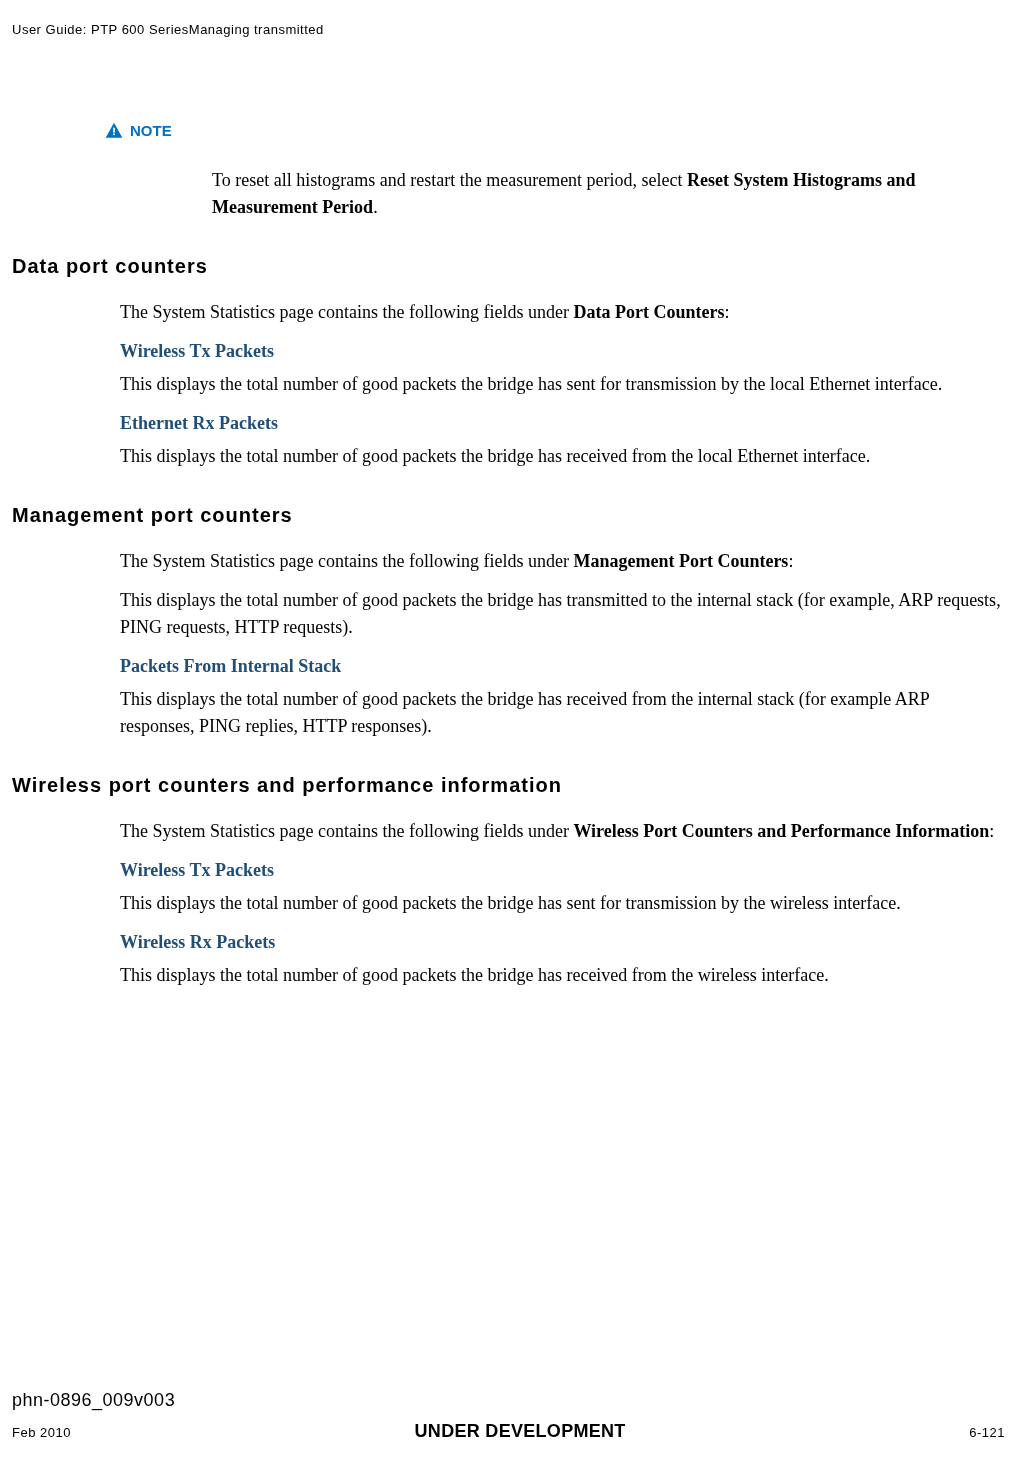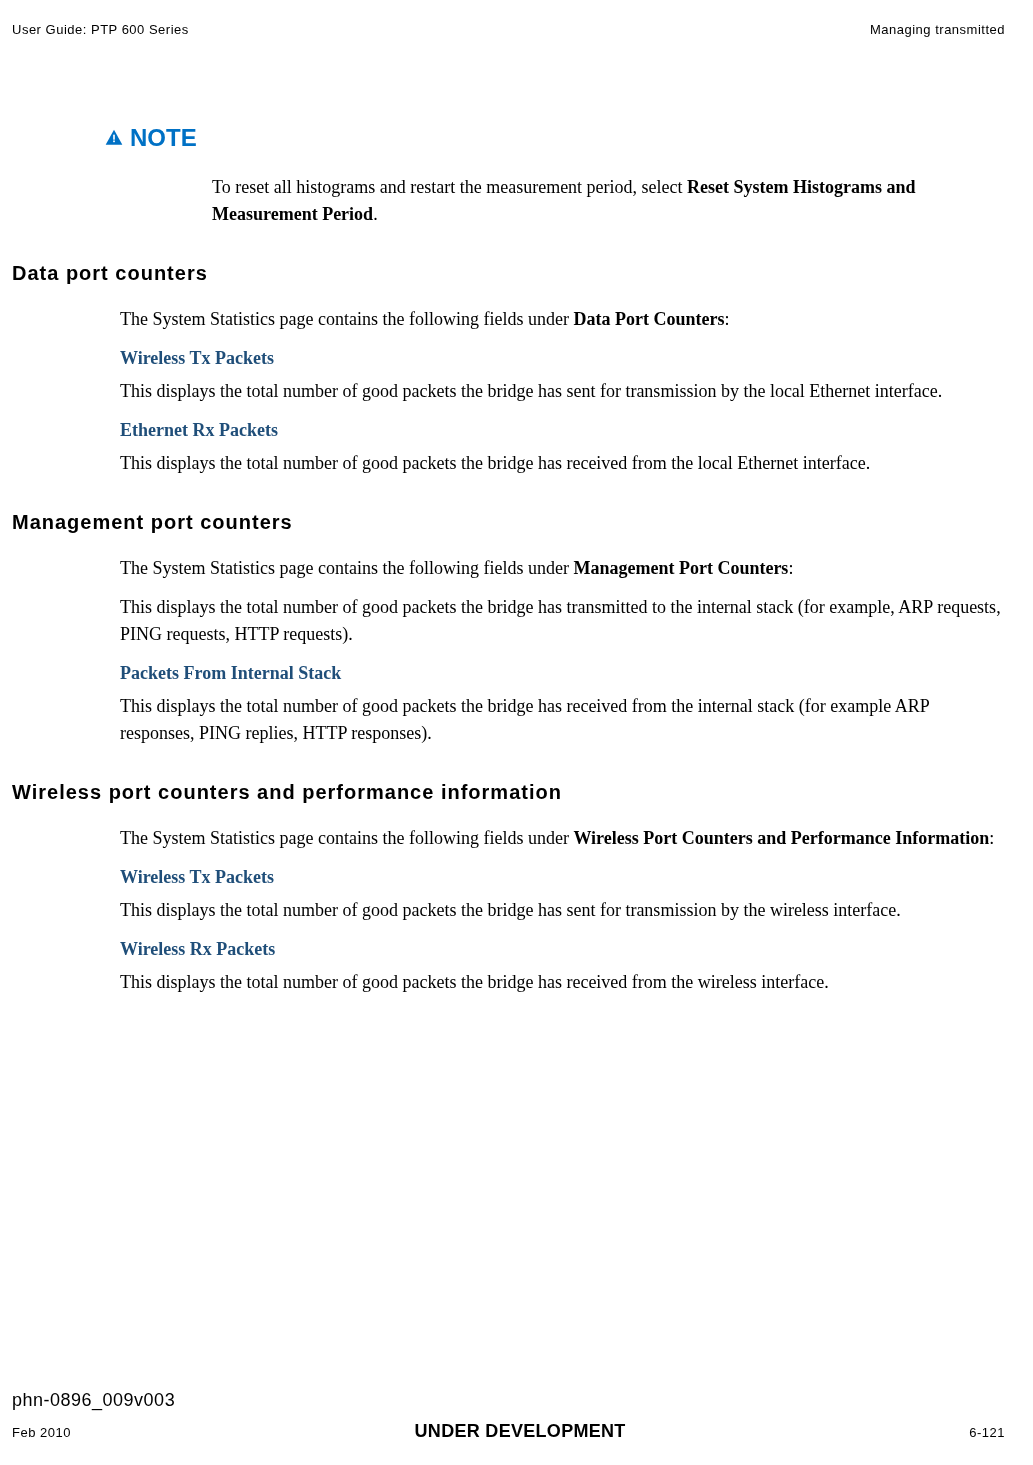--- a/index.html
+++ b/index.html
@@ -12,21 +12,21 @@
       font-size: 18px;
       line-height: 1.5;
       color: #000;
     }
     .header {
       position: absolute;
       top: 20px;
       left: 12px;
       right: 28px;
       display: flex;
-      justify-content: space-between;
+      justify-content: flex-start;
       font-family: Verdana, Arial, sans-serif;
       font-size: 13px;
       color: #000;
       letter-spacing: 0.5px;
     }
     .content {
       position: absolute;
       top: 100px;
       left: 12px;
       right: 28px;
@@ -36,21 +36,21 @@
       margin-top: 20px;
       margin-bottom: 18px;
     }
     .note-badge-inner {
       display: inline-flex;
       align-items: center;
       gap: 6px;
       color: #0071C5;
       font-family: Arial, sans-serif;
       font-weight: bold;
-      font-size: 24px;
+      font-size: 15px;
     }
     .note-icon {
       width: 20px;
       height: 20px;
       display: inline-flex;
       align-items: center;
       justify-content: center;
     }
     .note-text-block {
       margin-left: 200px;

